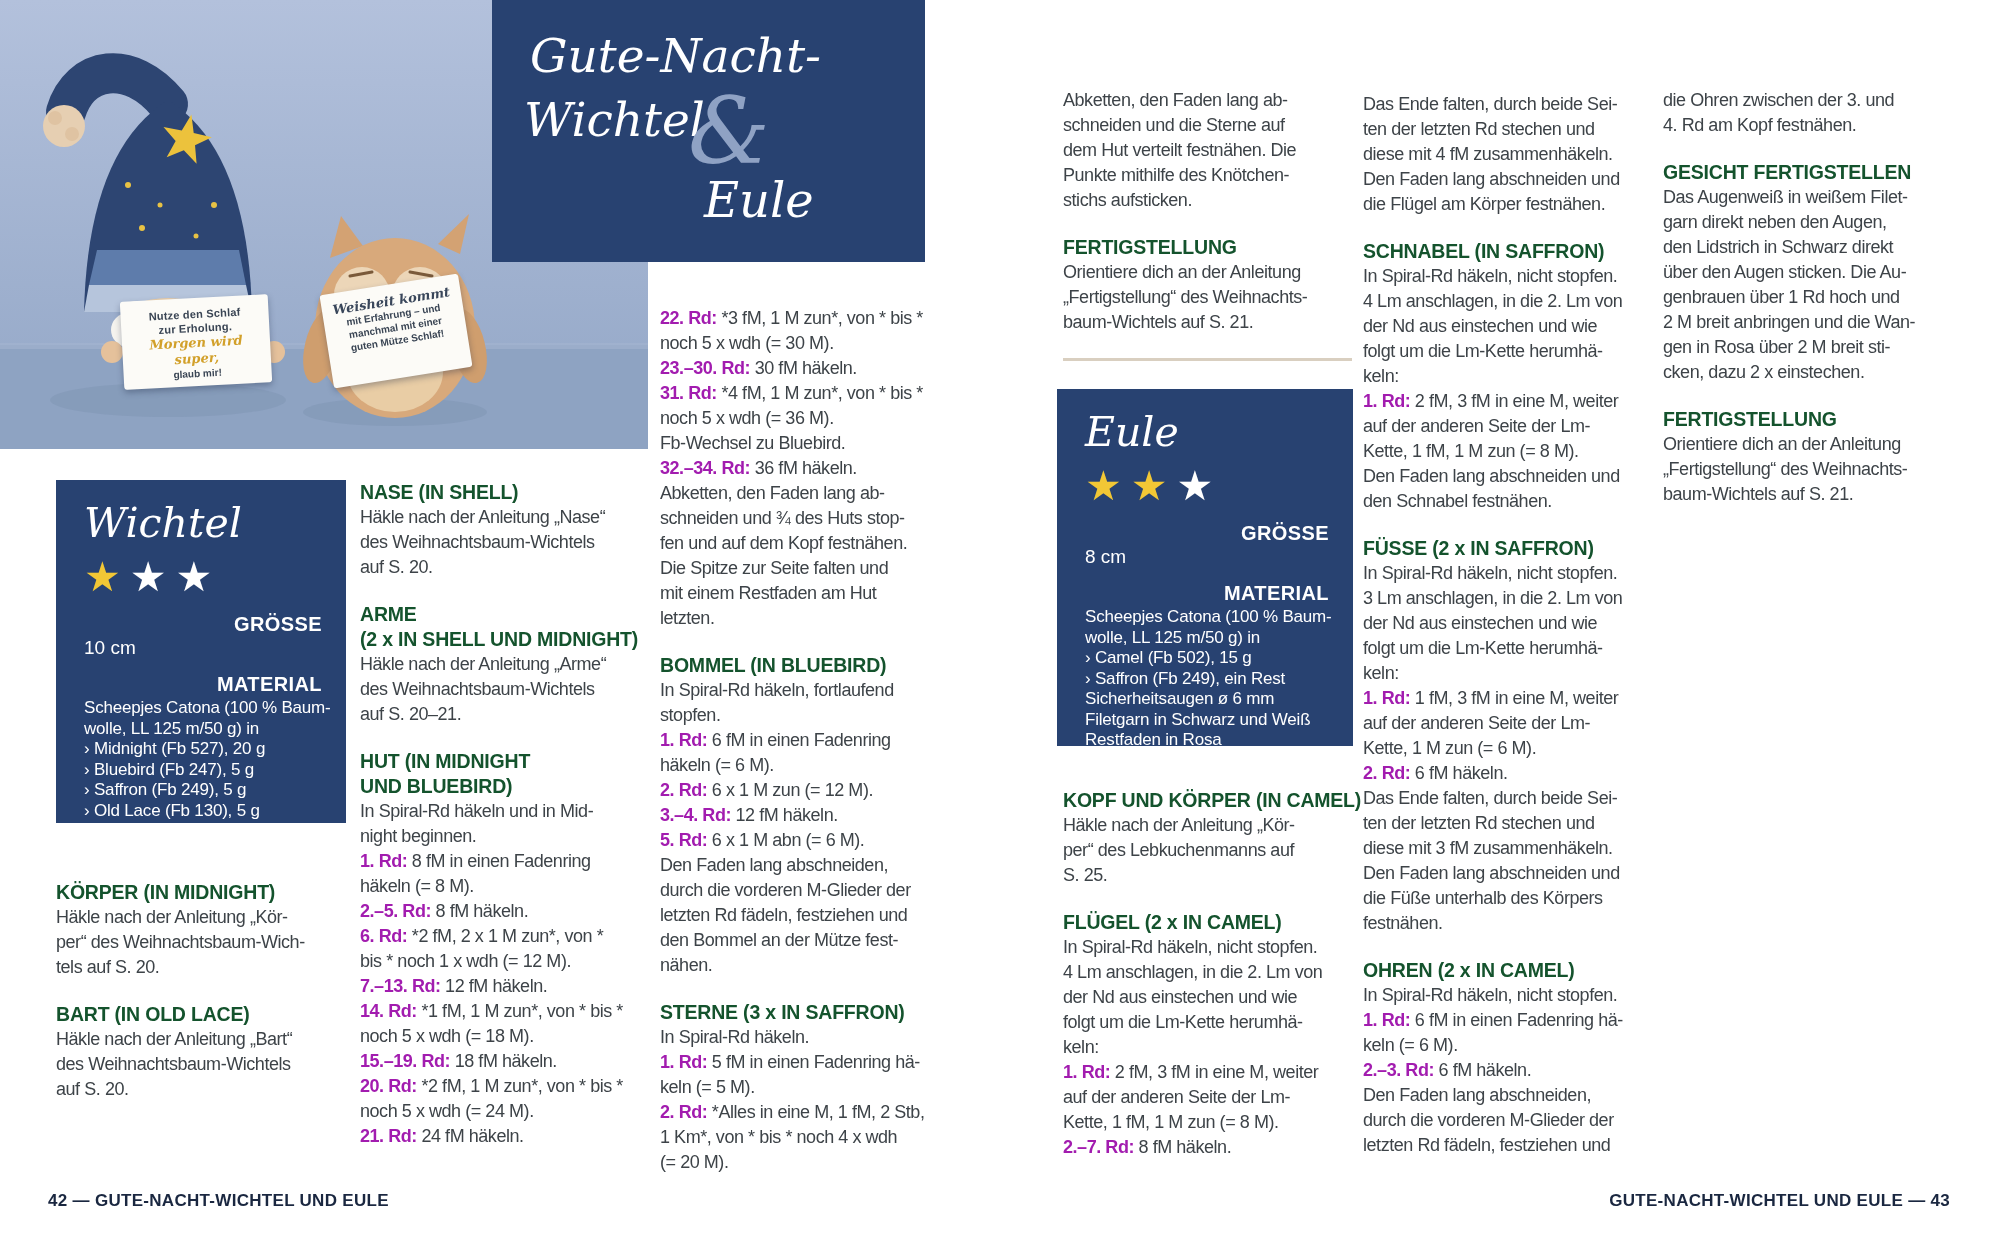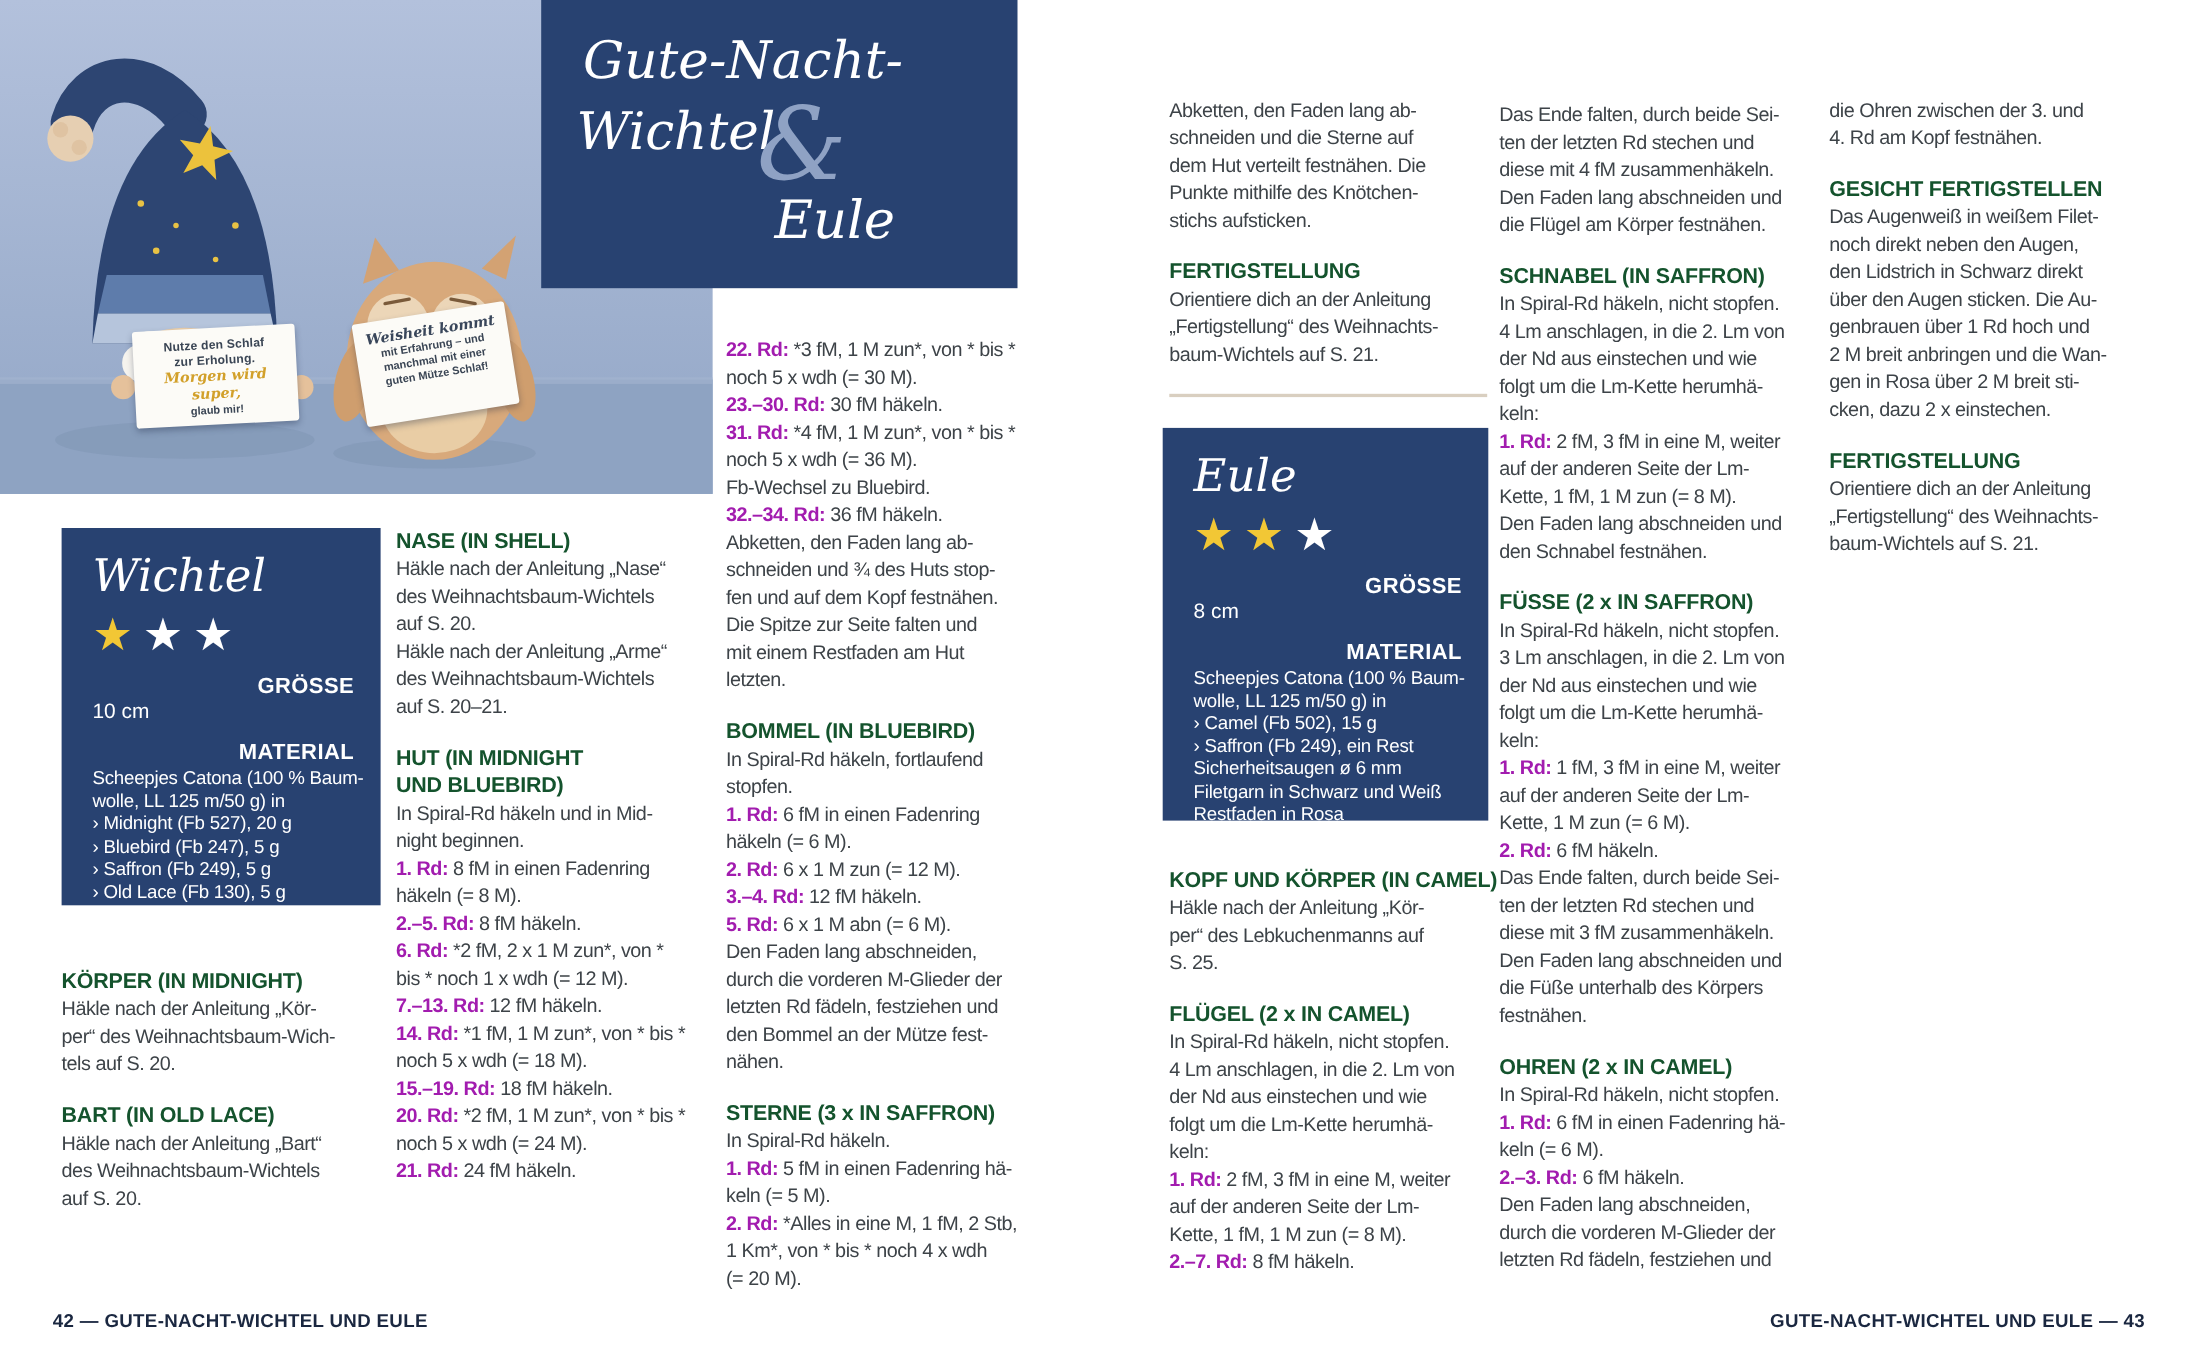--- a/index.html
+++ b/index.html
@@ -192,20 +192,24 @@
 <div class="col" style="left:360px; top:480px;">
     <div class="sec">
       <div class="sec-heading">
         <div>NASE (IN SHELL)</div>
       </div>
       <div class="line">Häkle nach der Anleitung „Nase“</div>
       <div class="line">des Weihnachtsbaum-Wichtels</div>
       <div class="line">auf S. 20.</div>
     </div>
     <div class="sec">
+      <div class="sec-heading">
+        <div>ARME</div>
+        <div>(2 x IN SHELL UND MIDNIGHT)</div>
+      </div>
       <div class="line">Häkle nach der Anleitung „Arme“</div>
       <div class="line">des Weihnachtsbaum-Wichtels</div>
       <div class="line">auf S. 20–21.</div>
     </div>
     <div class="sec">
       <div class="sec-heading">
         <div>HUT (IN MIDNIGHT</div>
         <div>UND BLUEBIRD)</div>
       </div>
       <div class="line">In Spiral-Rd häkeln und in Mid-</div>
@@ -389,21 +393,21 @@
 <div class="col" style="left:1663px; top:88px;">
     <div class="sec">
       <div class="line">die Ohren zwischen der 3. und</div>
       <div class="line">4. Rd am Kopf festnähen.</div>
     </div>
     <div class="sec">
       <div class="sec-heading">
         <div>GESICHT FERTIGSTELLEN</div>
       </div>
       <div class="line">Das Augenweiß in weißem Filet-</div>
-      <div class="line">noch direkt neben den Augen,</div>
+      <div class="line">garn direkt neben den Augen,</div>
       <div class="line">den Lidstrich in Schwarz direkt</div>
       <div class="line">über den Augen sticken. Die Au-</div>
       <div class="line">genbrauen über 1 Rd hoch und</div>
       <div class="line">2 M breit anbringen und die Wan-</div>
       <div class="line">gen in Rosa über 2 M breit sti-</div>
       <div class="line">cken, dazu 2 x einstechen.</div>
     </div>
     <div class="sec">
       <div class="sec-heading">
         <div>FERTIGSTELLUNG</div>

